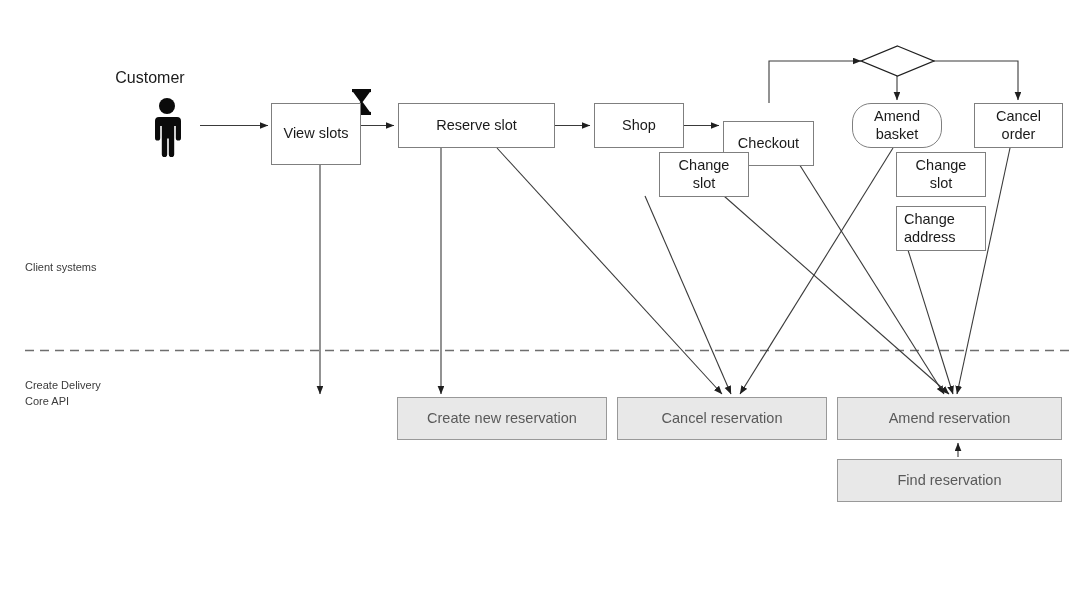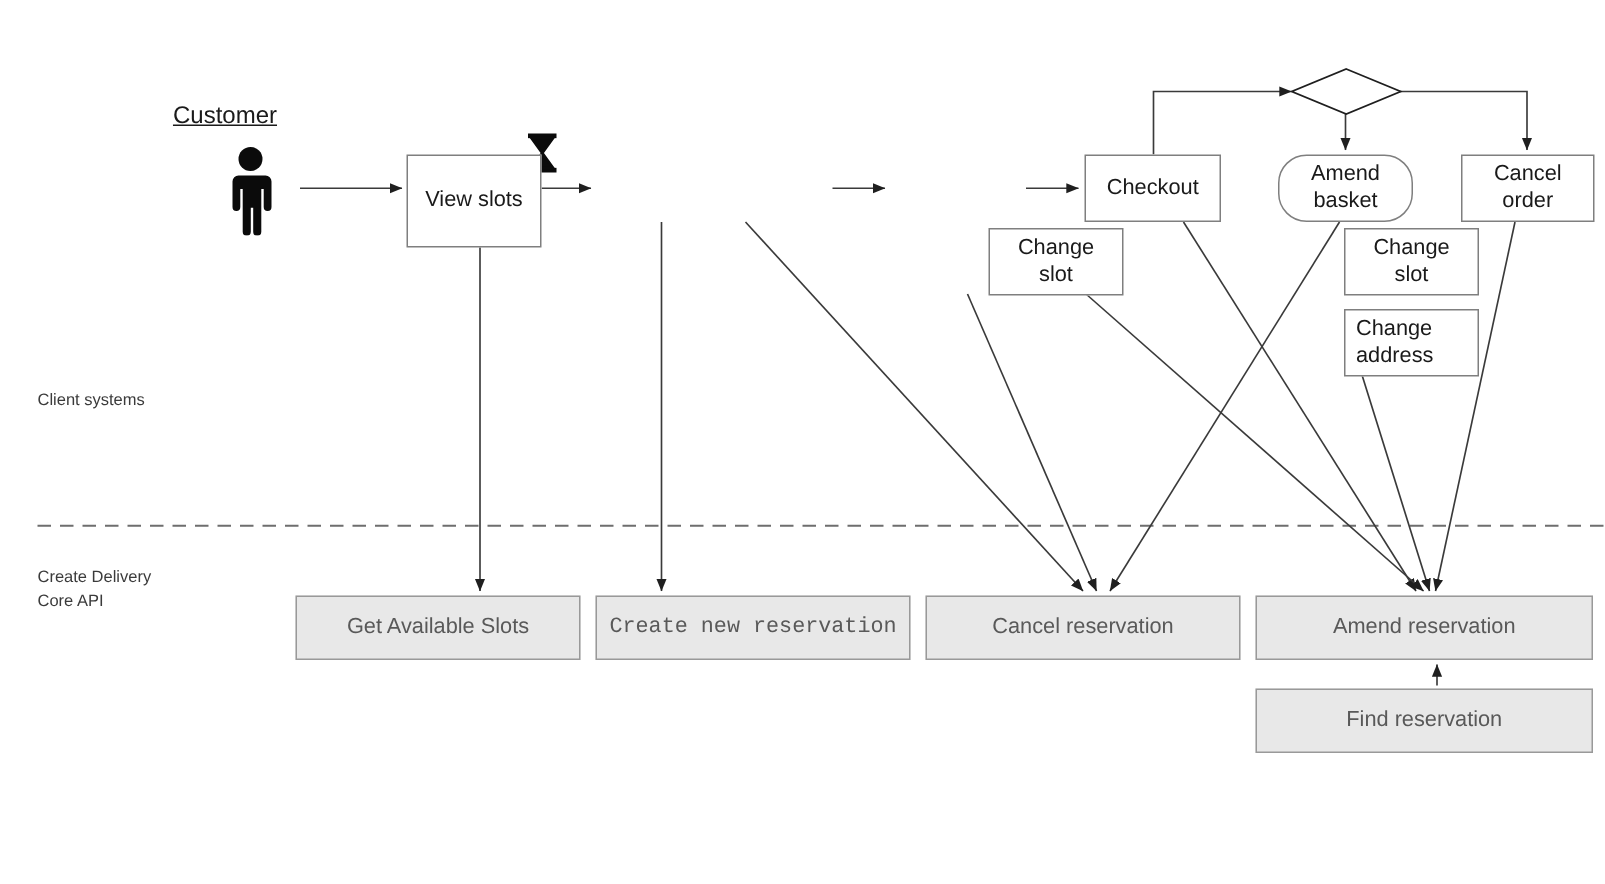--- a/index.html
+++ b/index.html
@@ -124,21 +124,21 @@
       <line x1="958" y1="457" x2="958" y2="443" marker-end="url(#ah)"></line>
 
     </g>
   </svg>
 
   <div class="swimlane-label" style="left:25px; top:260px;">Client systems</div>
 
   <div class="swimlane-label" style="left:25px; top:378px;">Create Delivery
 Core API</div>
 
-  <div class="actor-label" style="left:90px; top:69px; width:120px;text-decoration:underline;">Customer</div>
+  <div class="actor-label" style="left:90px; top:69px; width:120px;">Customer</div>
 
   <div class="icon-wrap" style="left:150px; top:97px; width:34px; height:60px;">
     <svg width="34" height="60" viewBox="0 0 34 60">
       <circle cx="17" cy="9" r="8" fill="#0b0b0b"></circle>
       <path d="M7,20 h20 a4,4 0 0 1 4,4 v17 a2.6,2.6 0 0 1 -5.2,0 v-12 h-1.6 v28.5 a2.7,2.7 0 0 1 -5.4,0 v-16 h-1.6 v16 a2.7,2.7 0 0 1 -5.4,0 v-28.5 h-1.6 v12 a2.6,2.6 0 0 1 -5.2,0 v-17 a4,4 0 0 1 4,-4 z" fill="#0b0b0b"></path>
     </svg>
   </div>
 
   <div class="icon-wrap" style="left:349px; top:88px; width:25px; height:28px;">
     <svg width="25" height="28" viewBox="0 0 25 28">
@@ -151,42 +151,43 @@
   </div>
 
   <div class="icon-wrap" style="left:860px; top:45px; width:75px; height:32px;">
     <svg width="75" height="32" viewBox="0 0 75 32">
       <path d="M37.5,1 L73.8,16 L37.5,31 L1.2,16 z" fill="#ffffff" stroke="#1f1f1f" stroke-width="1.2"></path>
     </svg>
   </div>
 
   <div class="node proc" style="left:271px; top:103px; width:90px; height:62px;">View slots</div>
 
+  <div class="node proc" style="left:398px; top:103px; width:157px; height:45px;">Reserve slot</div>
 
+  <div class="node proc" style="left:594px; top:103px; width:90px; height:45px;">Shop</div>
 
-  <div class="node proc" style="left:723px; top:103px; width:91px; height:45px;text-align:right;">Checkout</div>
+  <div class="node proc" style="left:723px; top:121px; width:91px; height:45px;text-align:right;">Checkout</div>
 
   <div class="node proc" style="left:852px; top:103px; width:90px; height:45px; white-space:pre-line;border-radius:19px;">Amend
 basket</div>
 
   <div class="node proc" style="left:974px; top:103px; width:89px; height:45px; white-space:pre-line;">Cancel
 order</div>
 
   <div class="node proc" style="left:659px; top:152px; width:90px; height:45px; white-space:pre-line;">Change
 slot</div>
 
   <div class="node proc" style="left:896px; top:152px; width:90px; height:45px; white-space:pre-line;">Change
 slot</div>
 
   <div class="node proc left-text" style="left:896px; top:206px; width:90px; height:45px; white-space:pre-line;">Change
 address</div>
 
-  <div class="node api" style="left:197px; top:397px; width:190px; height:43px;">Get Available Slots</div>
 
-  <div class="node api" style="left:397px; top:397px; width:210px; height:43px;font-family:Liberation Mono, monospace;">Create new reservation</div>
+  <div class="node api" style="left:397px; top:397px; width:210px; height:43px;">Create new reservation</div>
 
   <div class="node api" style="left:617px; top:397px; width:210px; height:43px;">Cancel reservation</div>
 
   <div class="node api" style="left:837px; top:397px; width:225px; height:43px;">Amend reservation</div>
 
   <div class="node api" style="left:837px; top:459px; width:225px; height:43px;">Find reservation</div>
 
 </div>
 
 </body></html>

